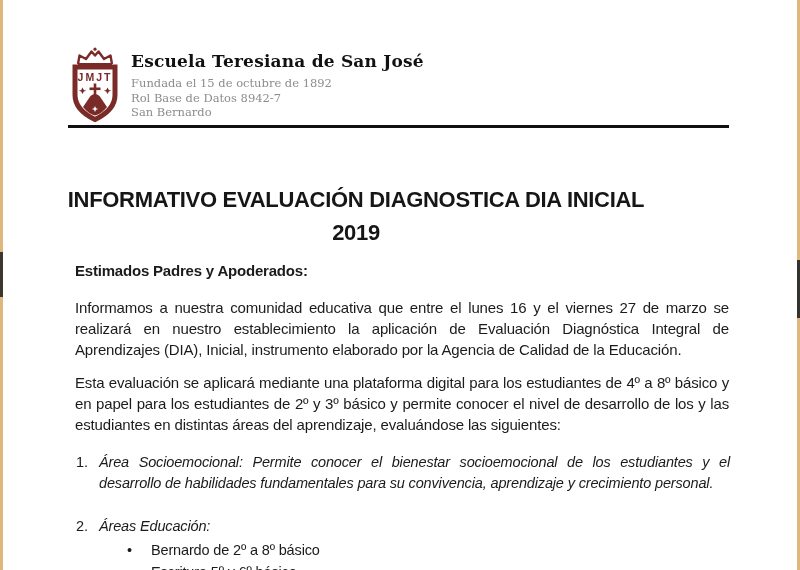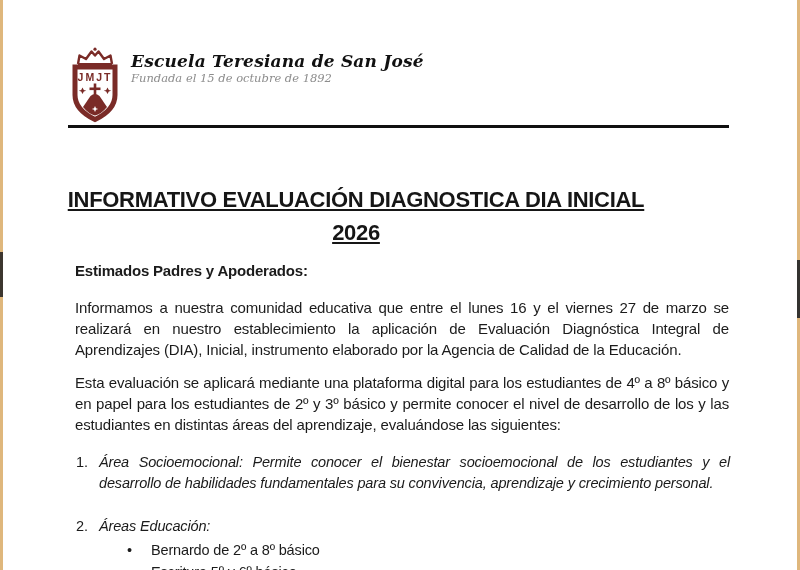--- a/index.html
+++ b/index.html
@@ -10,29 +10,29 @@
   
   .edge{position:absolute;top:0;height:570px;background:#dfb77c;}
   .edge.left{left:0;width:3px;}
   .edge.right{right:0;width:3px;}
   .edge-dark{position:absolute;background:#3c362f;}
   .edge-dark.left{left:0;width:3px;top:252px;height:45px;}
   .edge-dark.right{right:0;width:3px;top:260px;height:58px;background:#343330;}
 
   
   .crest{position:absolute;left:67px;top:46px;width:56px;height:77px;}
-  .head-text{position:absolute;left:131px;top:51px;font-family:"DejaVu Serif",serif;font-style:italic;}
+  .head-text{position:absolute;left:131px;top:51px;font-family:"DejaVu Serif",serif;}
   .school-name{font-size:17px;font-weight:bold;color:#111;letter-spacing:.2px;}
-  .head-sub{font-size:11.5px;line-height:14.5px;color:#8c8c8c;}
+  .head-sub{margin-top:5px;font-size:11.5px;line-height:14.5px;color:#8c8c8c;}
   .rule{position:absolute;left:68px;top:125px;width:661px;height:3px;background:#101010;}
 
   
   .doc-title{
     position:absolute;left:0;top:183px;width:712px;text-align:center;
-    font-weight:bold;font-size:22px;line-height:33px;letter-spacing:-.3px;color:#161616;text-decoration:underline;
+    font-weight:bold;font-size:22px;line-height:33px;letter-spacing:-.3px;color:#161616;
   }
   .greeting{position:absolute;left:75px;top:262px;font-size:15px;font-weight:bold;letter-spacing:-.2px;text-align:center;}
   .para{
     position:absolute;left:75px;width:654px;margin:0;text-align:justify;
     font-size:15px;line-height:21px;letter-spacing:-.15px;
   }
   .p1{top:297px;}
   .p2{top:372px;}
   .list-block{position:absolute;left:76px;top:452px;width:654px;font-size:14.5px;line-height:21px;letter-spacing:-.15px;}
   .num-item{display:flex;}
@@ -70,28 +70,30 @@
     <path d="M40.5 41.5 L41.8 44 L44.3 44.7 L41.8 45.4 L40.5 48 L39.2 45.4 L36.7 44.7 L39.2 44 Z" fill="#7a2b27"></path>
 
     <path d="M23.5 50 Q28 46 32.5 50 L40 61 Q34 68.5 28 69.5 Q22 68.5 16 61 Z" fill="#7a2b27"></path>
     <path d="M28 60 L29 62.2 L31.2 63 L29 63.8 L28 66 L27 63.8 L24.8 63 L27 62.2 Z" fill="#ffffff"></path>
   </svg>
 
   <div class="head-text">
     <div class="school-name">Escuela Teresiana de San José</div>
     <div class="head-sub">
       <div>Fundada el 15 de octubre de 1892</div>
+      <div>Rol Base de Datos 8942-7</div>
+      <div>San Bernardo</div>
     </div>
   </div>
 
   <div class="rule"></div>
 
   <div class="doc-title">
     <div>INFORMATIVO EVALUACIÓN DIAGNOSTICA DIA INICIAL</div>
-    <div>2026</div>
+    <div>2019</div>
   </div>
 
   <div class="greeting">Estimados Padres y Apoderados:</div>
 
   <p class="para p1">Informamos a nuestra comunidad educativa que entre el lunes 16 y el viernes 27 de marzo se realizará en nuestro establecimiento la aplicación de Evaluación Diagnóstica Integral de Aprendizajes (DIA), Inicial, instrumento elaborado por la Agencia de Calidad de la Educación.</p>
   <p class="para p2">Esta evaluación se aplicará mediante una plataforma digital para los estudiantes de 4º a 8º básico y en papel para los estudiantes de 2º y 3º básico y permite conocer el nivel de desarrollo de los y las estudiantes en distintas áreas del aprendizaje, evaluándose las siguientes:</p>
 
   <div class="list-block">
     <div class="num-item">
       <span class="num-marker">1.</span>

